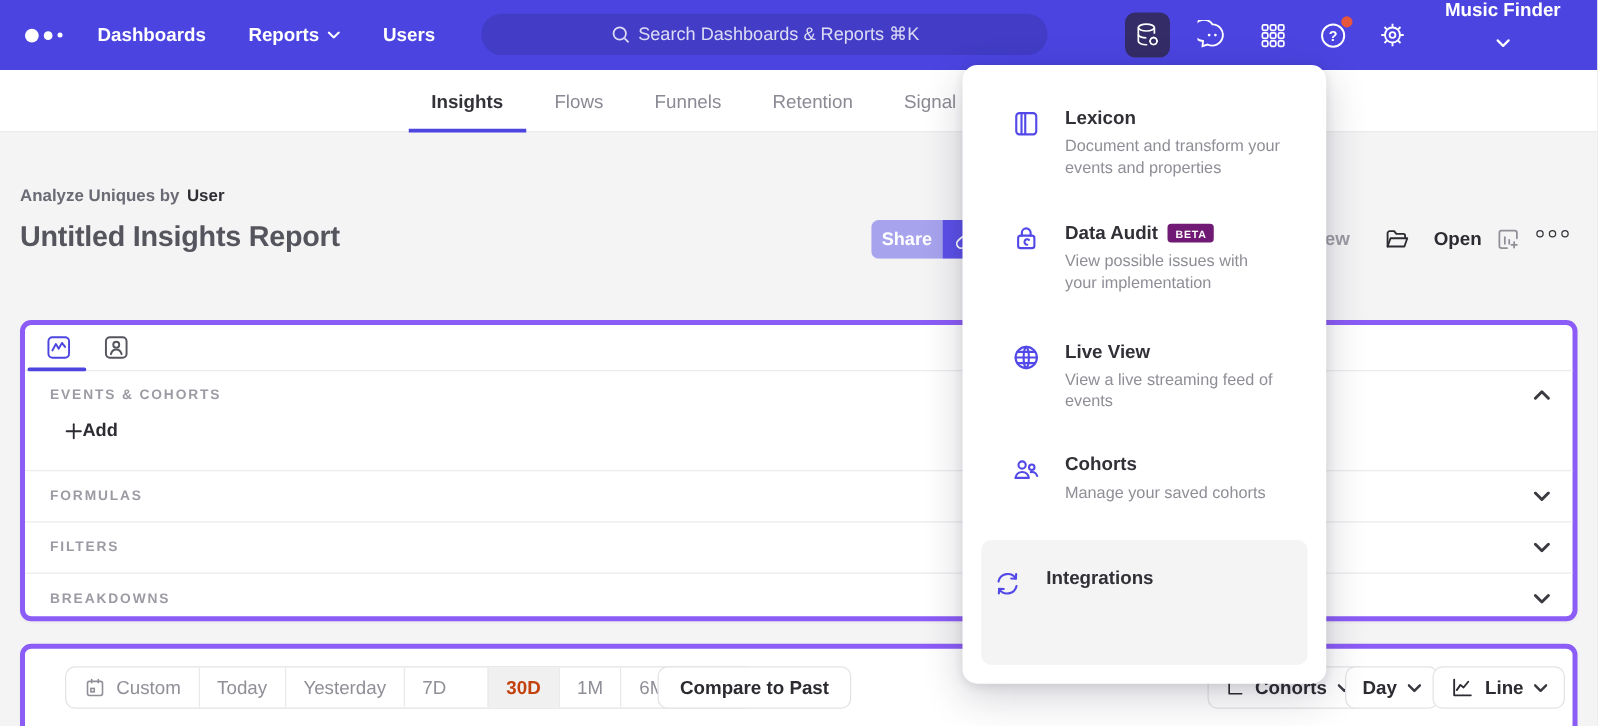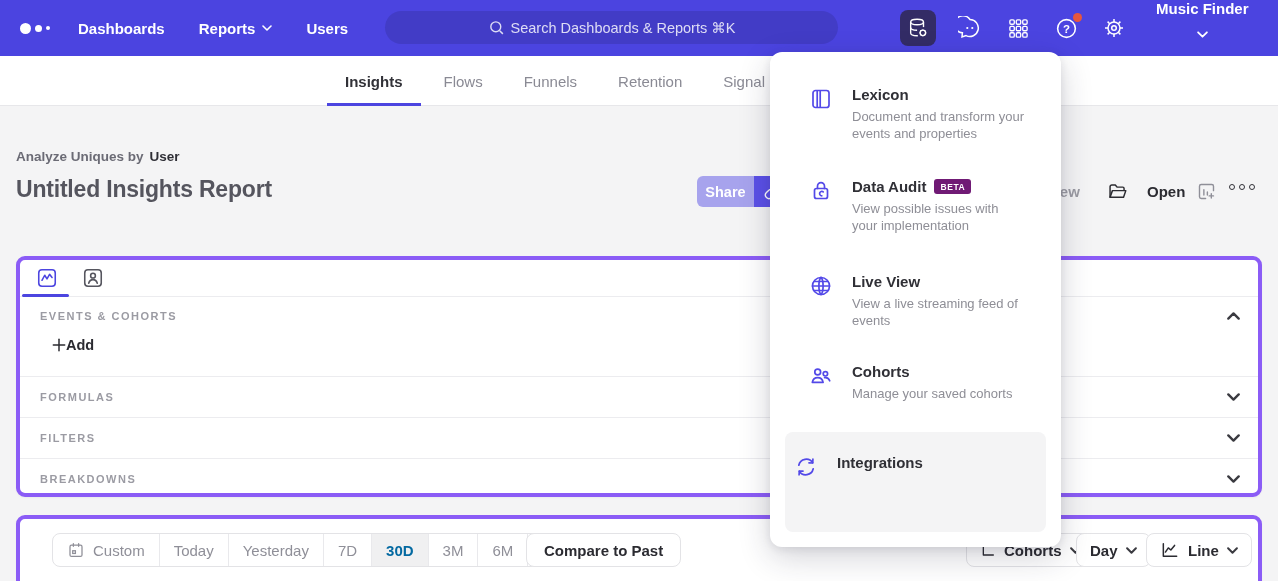--- a/index.html
+++ b/index.html
@@ -83,21 +83,21 @@
   .acc-row { height:41px; display:flex; align-items:center; justify-content:space-between;
     padding:0 18px 0 20px; border-top:1px solid #ececef; cursor:pointer; }
   .chev-dark { color:#3a3a40; }
 
   
   #seg-control { position:absolute; left:32px; top:14px; height:34px; display:flex; align-items:stretch;
     border:1px solid #e3e3e6; border-radius:8px; background:#fff; overflow:hidden; }
   .seg { display:flex; align-items:center; gap:8px; padding:0 14px; font-size:15px; color:#8f8f98;
     border-left:1px solid #e9e9ec; cursor:pointer; white-space:nowrap; }
   .seg:first-child { border-left:none; }
-  .seg.selected { background:#f0f0f1; color:#0369a1; font-weight:700; }
+  .seg.selected { background:#f0f0f1; color:#c2410c; font-weight:700;margin-left:19px; }
   #compare-btn { position:absolute; left:506px; top:14px; height:34px; padding:4px 17px; display:flex; align-items:center;
     border:1px solid #e3e3e6; border-radius:8px; background:#fff; font-size:15px; font-weight:700; color:#2b2b31; cursor:pointer; }
   .ctl-btn { position:absolute; top:14px; height:34px; padding:0 13px; display:flex; align-items:center; gap:8px;
     border:1px solid #e3e3e6; border-radius:8px; background:#fff; font-size:15px; font-weight:700; color:#2b2b31; cursor:pointer; }
   #scale-btn { left:946px; }
   #interval-btn { left:1056px; }
   #charttype-btn { left:1126px; }
 
   
   #popover {
@@ -377,21 +377,21 @@
       <div class="seg">
           <span>Yesterday</span>
         </div>
       <div class="seg">
           <span>7D</span>
         </div>
       <div class="seg selected">
           <span>30D</span>
         </div>
       <div class="seg">
-          <span>3M</span>
+          <span>1M</span>
         </div>
       <div class="seg">
           <span>6M</span>
         </div>
       <div class="seg">
           <span>12M</span>
         </div>
     </div>
     <div id="compare-btn">
         <span>Compare to Past</span>

